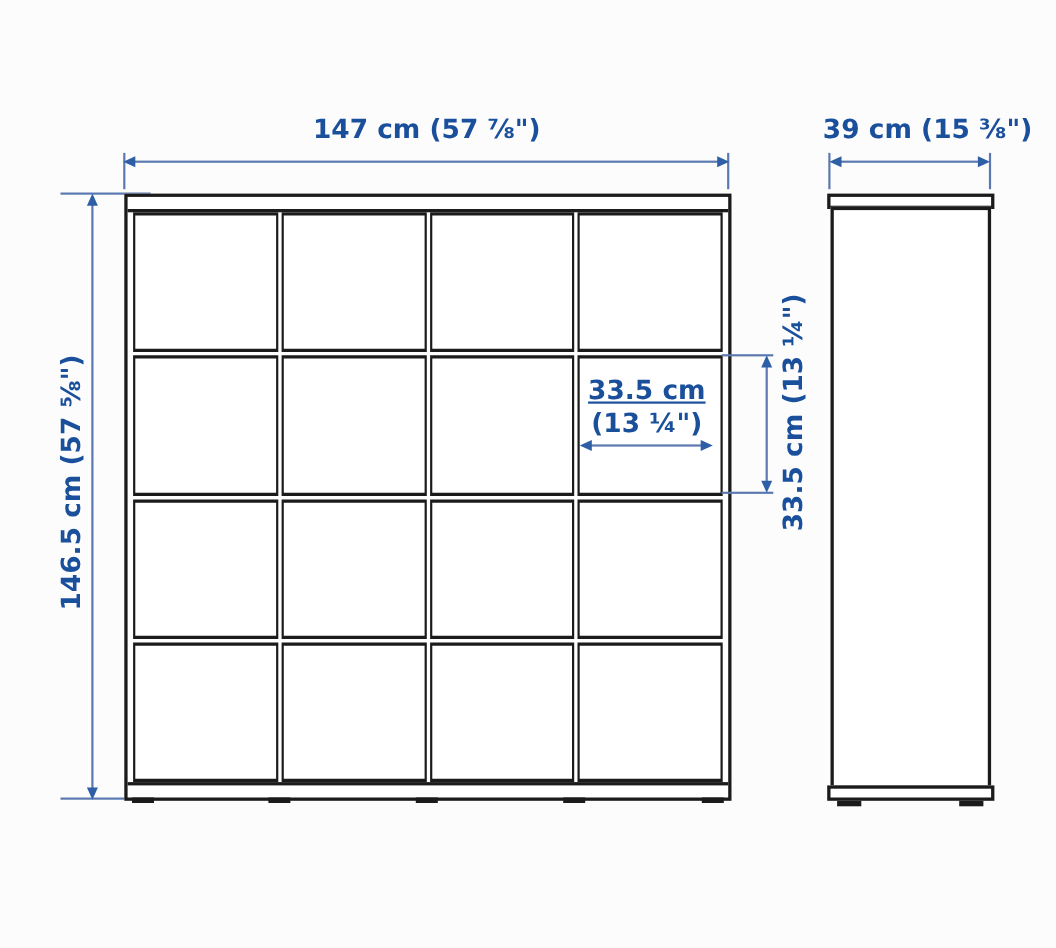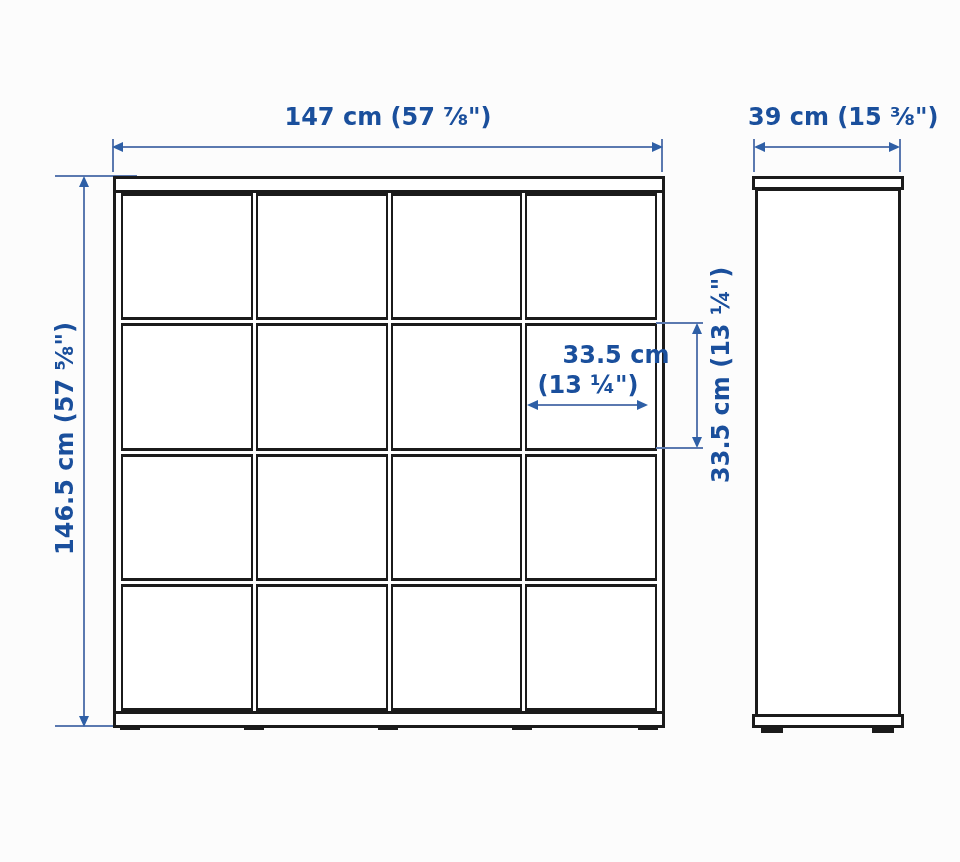--- a/index.html
+++ b/index.html
@@ -92,21 +92,21 @@
       </div>
     <div class="plinth"></div>
     <div class="foot" style="left:4px;width:20px;"></div>
     <div class="foot" style="left:128px;width:20px;"></div>
     <div class="foot" style="left:262px;width:20px;"></div>
     <div class="foot" style="left:396px;width:20px;"></div>
     <div class="foot" style="left:522px;width:20px;"></div>
   </div>
 
   <div>
-    <div class="dim-label" style="left:554px;top:340px;width:124px;">33.5 cm</div>
+    <div class="dim-label" style="left:526px;top:340px;width:124px;text-decoration:underline;">33.5 cm</div>
     <div class="dim-label" style="left:526px;top:370px;width:124px;">(13 ¼")</div>
     <div class="dim-line-h" style="left:536px;top:404px;width:103px;"></div>
     <div class="arr arr-left" style="left:527px;top:400px;"></div>
     <div class="arr arr-right" style="left:637px;top:400px;"></div>
   </div>
 
   <div>
     <div class="tick-h" style="left:656px;top:322px;width:47px;"></div>
     <div class="tick-h" style="left:656px;top:447px;width:47px;"></div>
     <div class="dim-line-v" style="left:696px;top:332px;height:107px;"></div>

